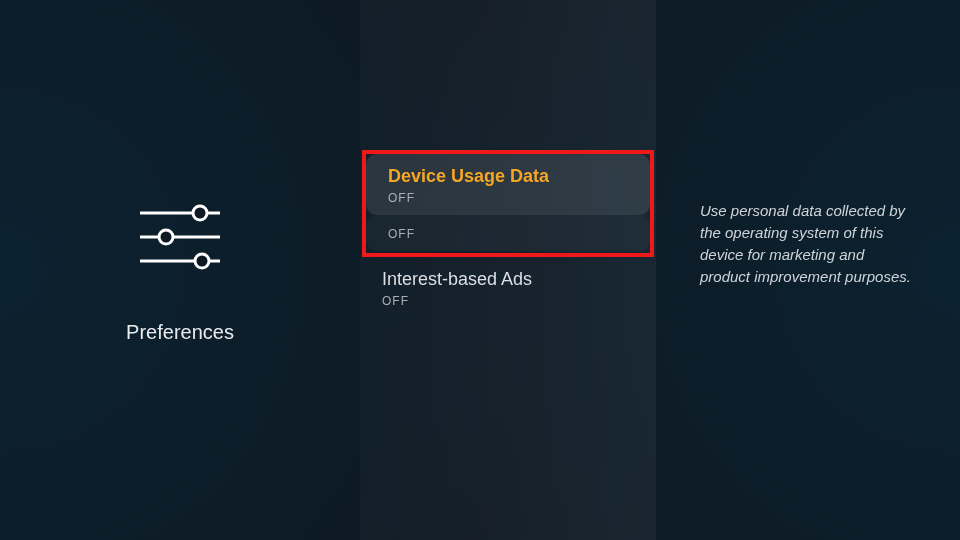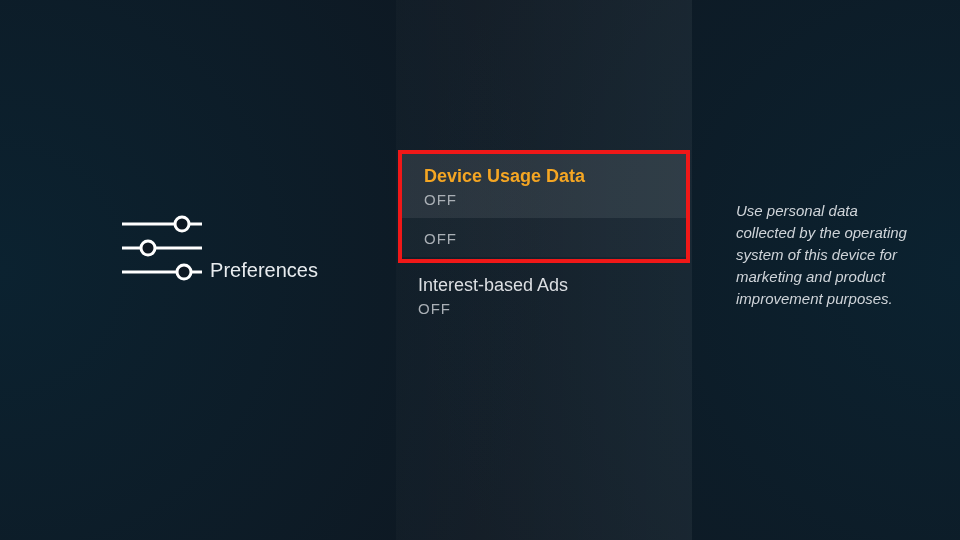--- a/index.html
+++ b/index.html
@@ -19,24 +19,23 @@
   }
   .screen {
     display: flex;
     width: 960px;
     height: 540px;
   }
   
   .left {
     width: 360px;
     display: flex;
-    flex-direction: row;
+    flex-direction: column;
     align-items: center;
     justify-content: center;
-    margin-left: 36px;
   }
   .sliders-icon {
     margin-bottom: 40px;
   }
   .left-title {
     font-size: 20px;
     font-weight: 400;
     color: #e8ecef;
   }
   
@@ -51,38 +50,39 @@
     color: #9aa2a9;
     padding: 0 22px 10px 22px;
   }
   .highlight-box {
     border: 4px solid #f01818;
     margin: 0 2px;
     padding-bottom: 2px;
   }
   .row {
     padding: 12px 12px 10px 22px;
+    border-radius: 11px;
   }
   .row.selected {
     background: rgba(255,255,255,0.10);
   }
   .row.alt {
     background: rgba(255,255,255,0.03);
   }
   .row-title {
     font-size: 18px;
     color: #dcdfe3;
     margin-bottom: 4px;
   }
   .row.selected .row-title {
     color: #f5a623;
     font-weight: 600;
   }
   .row-sub {
-    font-size: 15px;
+    font-size: 12px;
     letter-spacing: 1px;
     color: #a9afb5;
   }
   
   .right {
     flex: 1;
     padding: 200px 48px 0 44px;
   }
   .desc {
     font-size: 15px;

